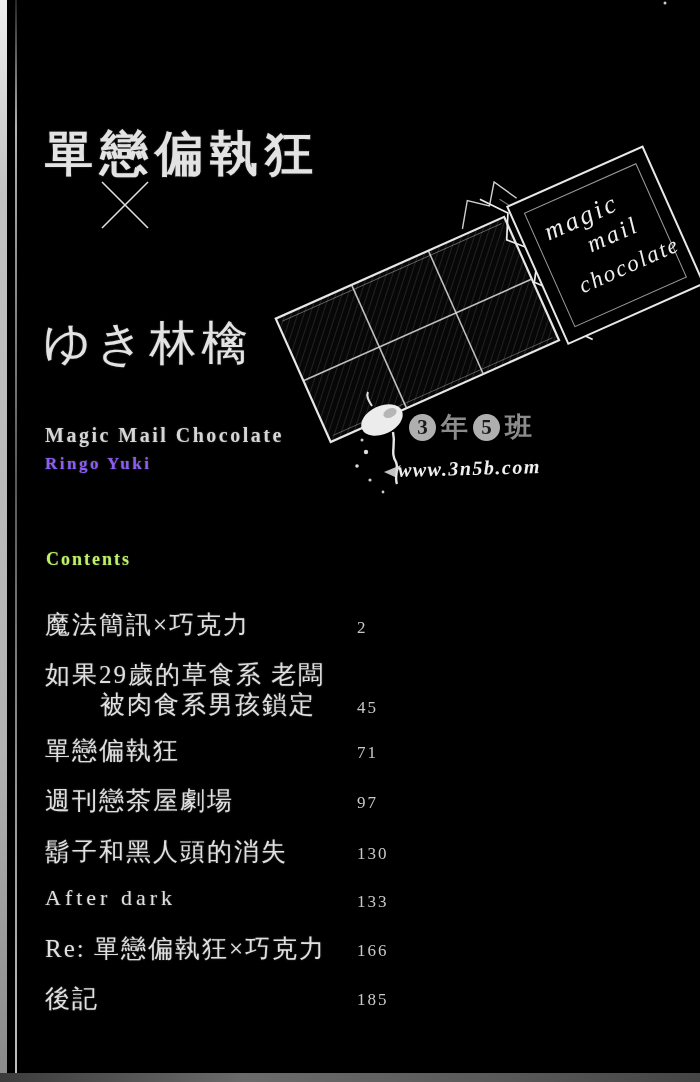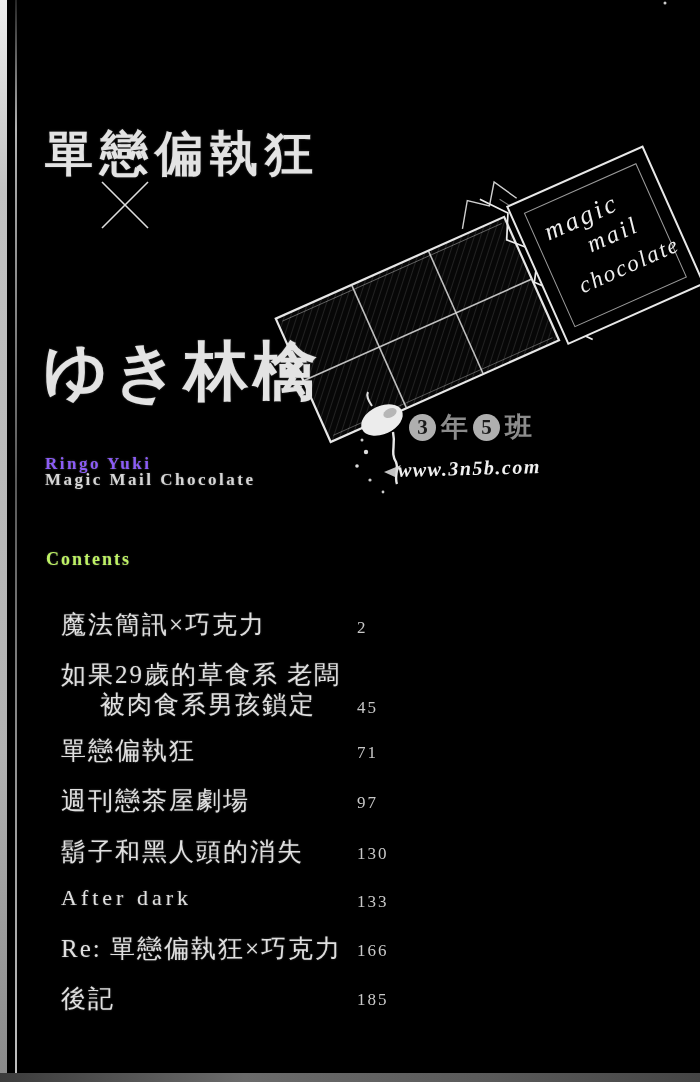--- a/index.html
+++ b/index.html
@@ -18,31 +18,31 @@
       rgba(255,255,255,.35) 45%,rgba(255,255,255,.6) 75%,rgba(255,255,255,.75));
     filter:blur(.6px);}
   .edge-bottom-strip{position:absolute;left:0;bottom:0;width:700px;height:9px;
     background:linear-gradient(90deg,#3c3c3c,#6b6b6b 35%,#5a5a5a 70%,#454545);}
   
   .t-main{position:absolute;left:45px;top:122px;font-size:48px;font-weight:600;
     letter-spacing:7px;white-space:nowrap;}
   .t-cross{position:absolute;left:96px;top:176px;}
   .t-sub{position:absolute;left:45px;top:237px;font-size:48px;font-weight:600;
     letter-spacing:30px;white-space:nowrap;}
-  .t-author{position:absolute;left:43px;top:328px;font-size:64px;font-weight:700;
+  .t-author{position:absolute;left:43px;top:312px;font-size:47px;font-weight:400;
     letter-spacing:5px;white-space:nowrap;}
-  .t-en1{position:absolute;left:45px;top:424px;font-size:17px;font-weight:600;
-    letter-spacing:2.5px;color:#d6d6d6;margin-top:46px;}
+  .t-en1{position:absolute;left:45px;top:424px;font-size:20px;font-weight:600;
+    letter-spacing:2.5px;color:#d6d6d6;}
   .t-en2{position:absolute;left:45px;top:454px;font-size:17px;font-weight:600;
     letter-spacing:2.5px;color:#8b5cf6;}
   
   .c-head{position:absolute;left:46px;top:549px;font-size:18px;font-weight:600;
     letter-spacing:2px;color:#bef264;}
   .toc-row{position:absolute;left:0;width:700px;}
-  .toc-title{position:absolute;left:61px;top:0;font-size:25px;font-weight:500;
+  .toc-title{position:absolute;left:45px;top:0;font-size:25px;font-weight:500;
     letter-spacing:2px;white-space:nowrap;color:#e0e0e0;}
   .toc-title2{position:absolute;left:100px;top:30px;font-size:25px;font-weight:500;
     letter-spacing:2px;white-space:nowrap;color:#e0e0e0;}
   .toc-latin{font-size:22px;letter-spacing:4px;}
   .toc-page{position:absolute;left:357px;font-size:17px;letter-spacing:2px;
     color:#c9c9c9;}
   
   .wm-badges{position:absolute;left:409px;top:409px;display:flex;
     align-items:center;gap:5px;}
   .wm-circle{width:27px;height:27px;border-radius:50%;background:#bdbdbd;

